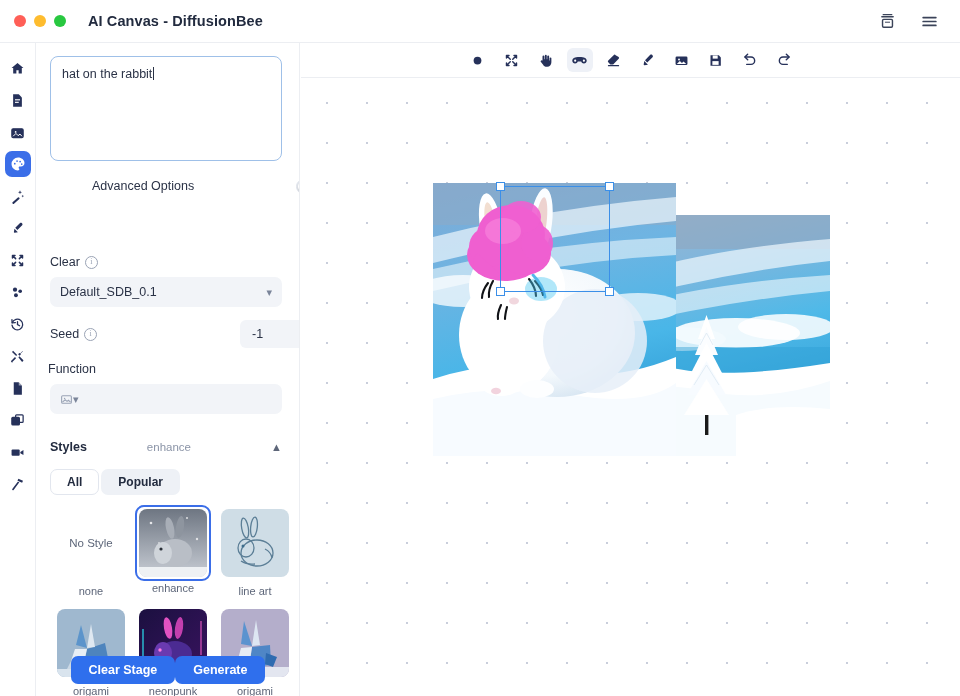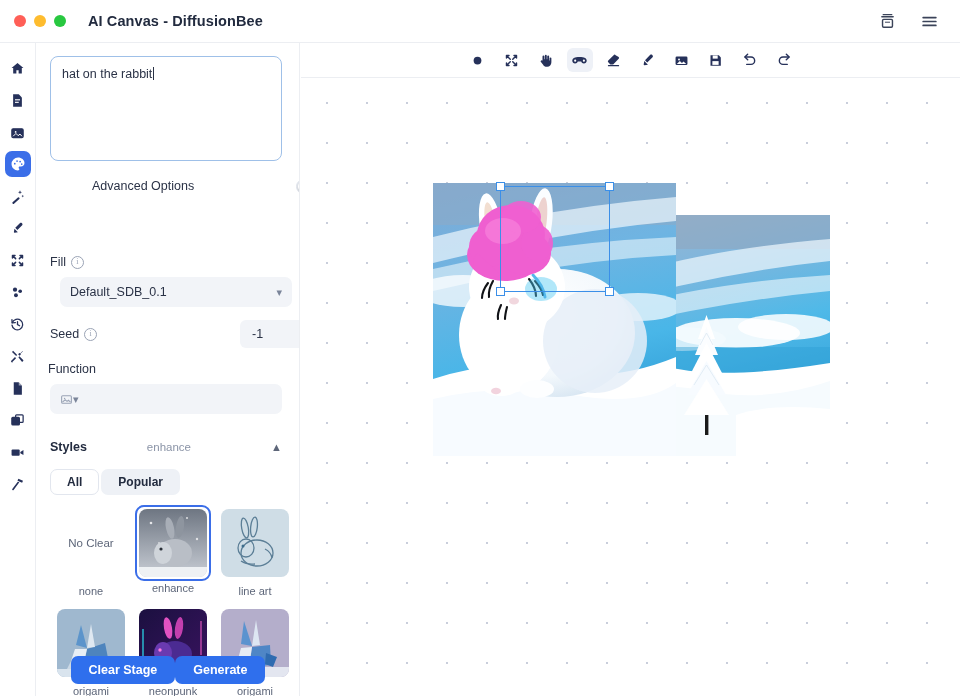--- a/index.html
+++ b/index.html
@@ -325,24 +325,24 @@
     </div>
 
     <div class="row-adv">
       <span class="lbl">Advanced Options</span>
       <div class="toggle">
         <div class="knob"></div>
       </div>
     </div>
 
     <div class="fld-label" style="left:14px;top:212px;">
-      <span>Fill</span>
+      <span>Clear</span>
       <span class="info-i">i</span>
     </div>
-    <div class="select" style="left:24px;top:234px;width:232px;">
+    <div class="select" style="left:14px;top:234px;width:232px;">
       <span>Default_SDB_0.1</span>
       <span class="chev">▾</span>
     </div>
 
     <div class="fld-label" style="left:14px;top:284px;">
       <span>Seed</span>
       <span class="info-i">i</span>
     </div>
     <input class="seed-input" value="-1" style="">
 
@@ -368,21 +368,21 @@
 
     <div class="segs">
       <div class="seg on">All</div>
       <div class="seg alt">Popular</div>
     </div>
 
     <div class="grid">
 
       <div class="cell">
         <div class="thumb-wrap">
-          <div class="nostyle">No Clear</div>
+          <div class="nostyle">No Style</div>
         </div>
         <div class="cap">none</div>
       </div>
 
       <div class="cell sel">
         <div class="thumb-wrap">
           <div class="thumb">
             <svg width="68" height="68" viewBox="0 0 68 68">
               <defs>
                   <linearGradient id="ge" x1="0" y1="0" x2="0" y2="1">

